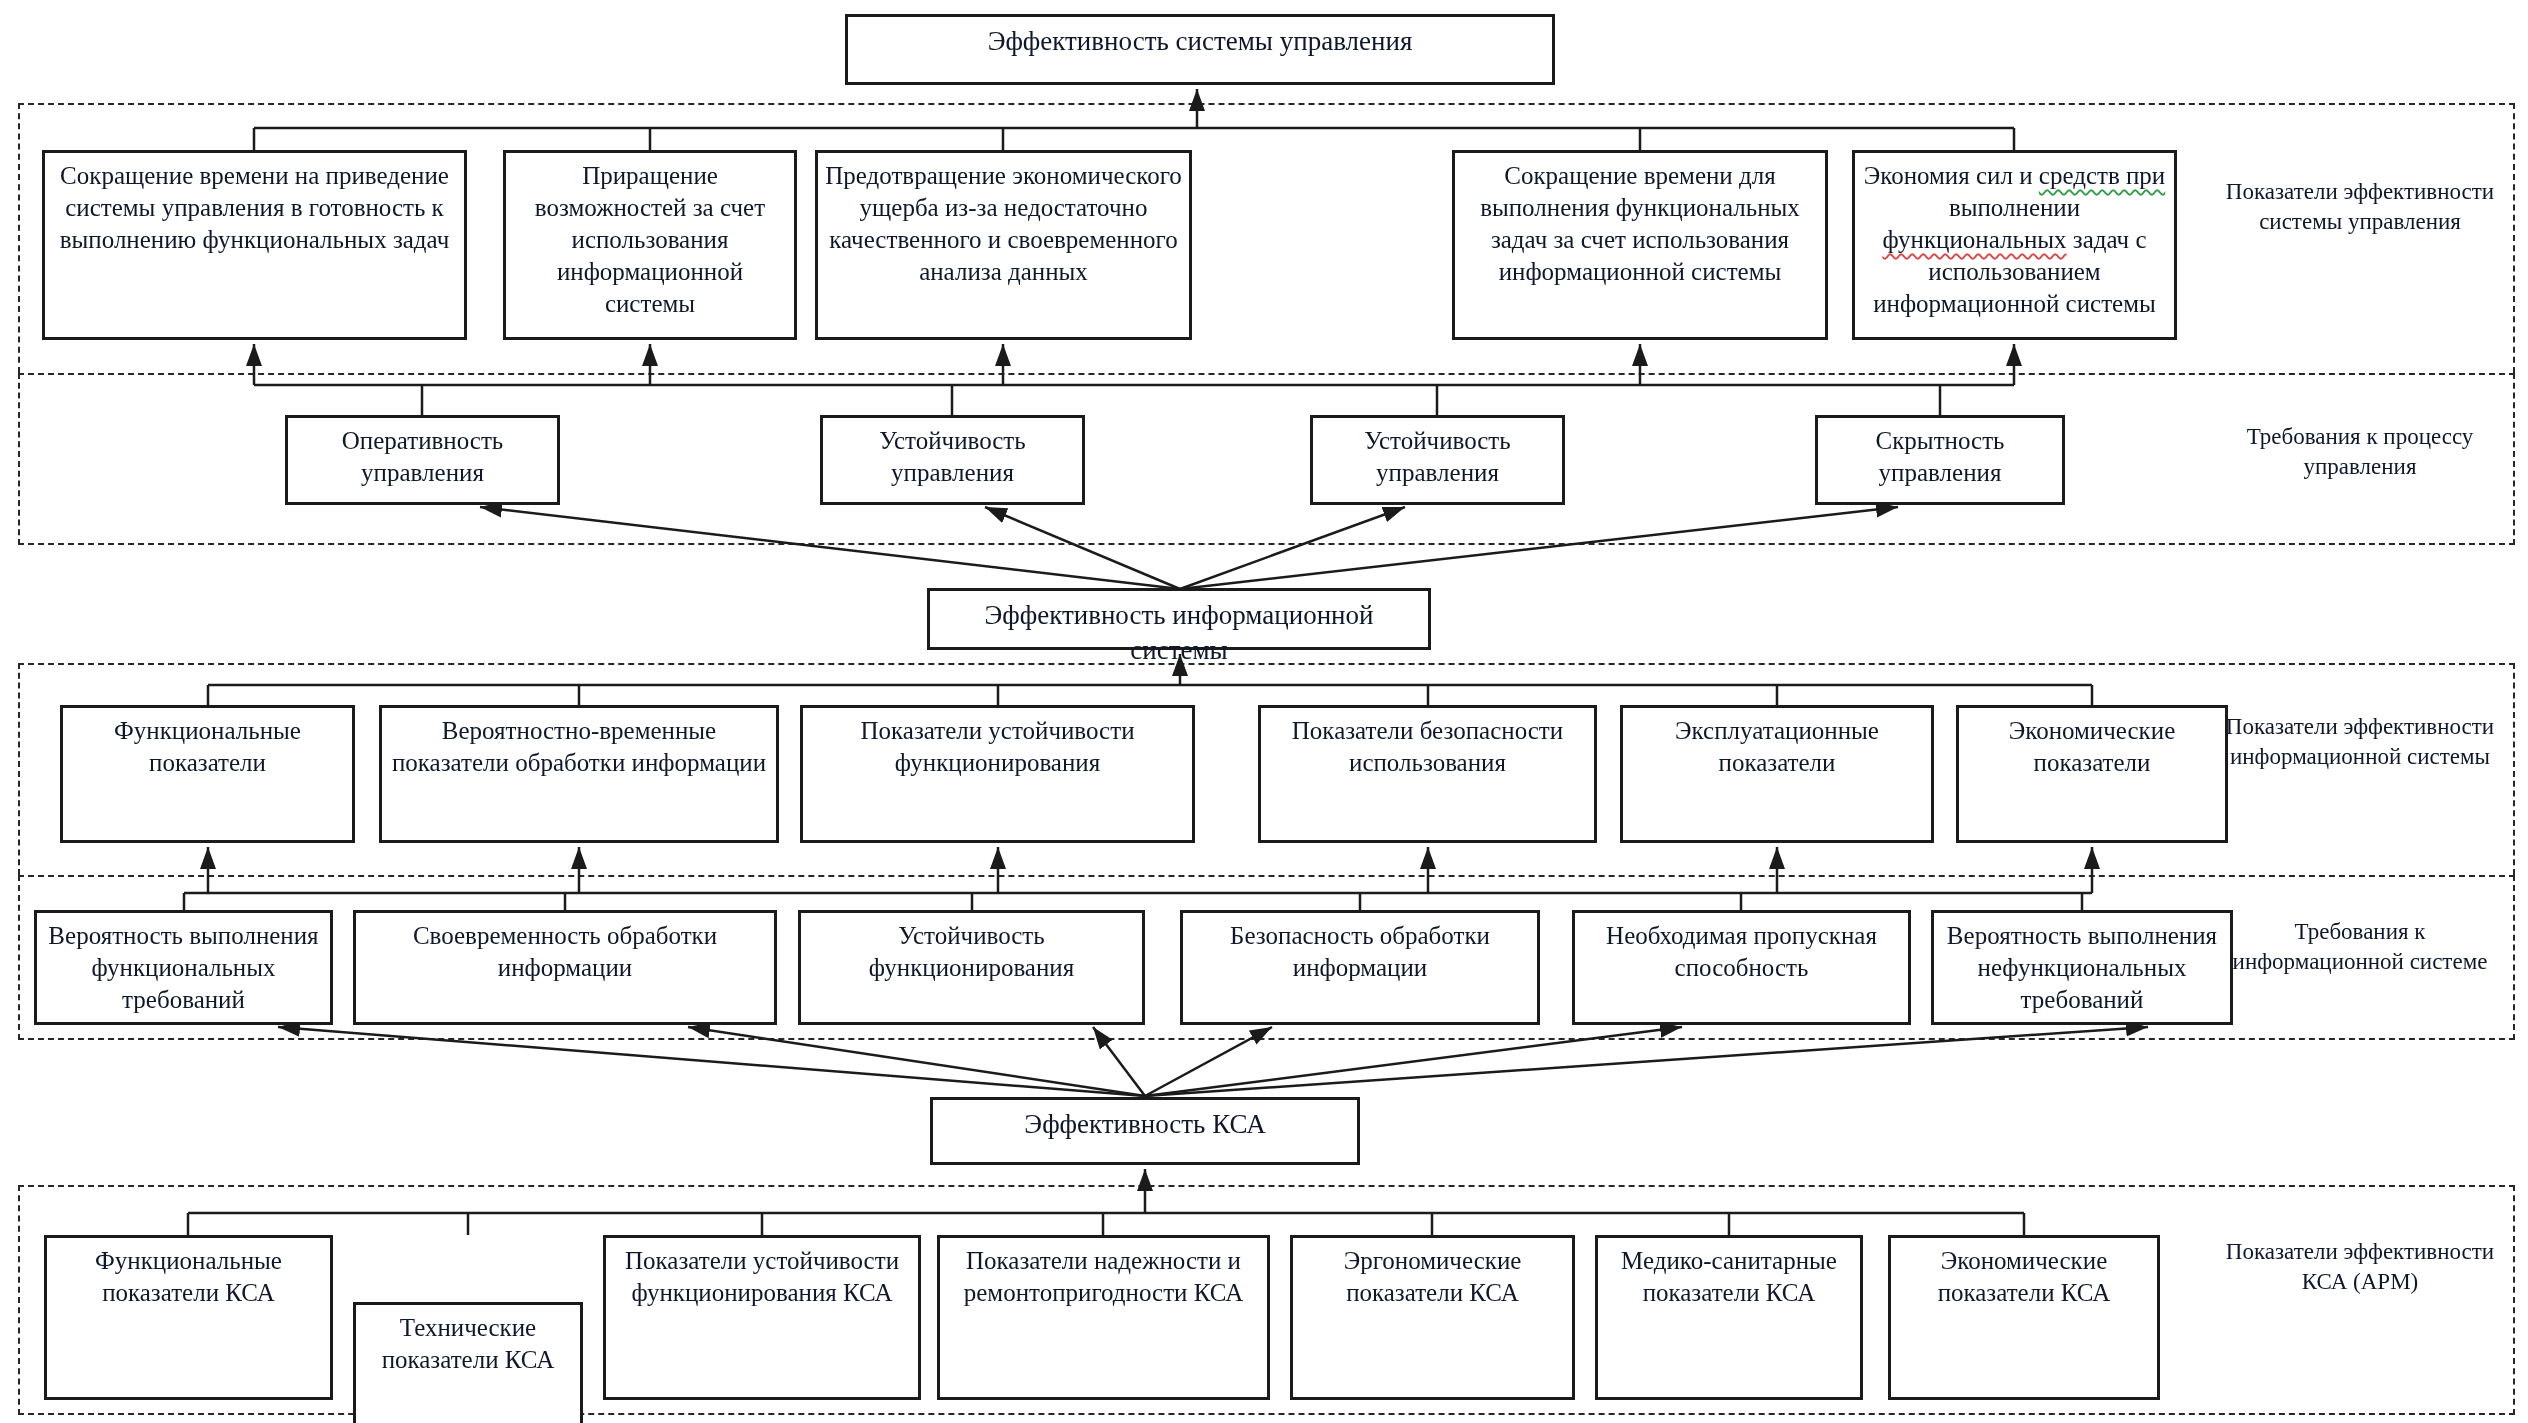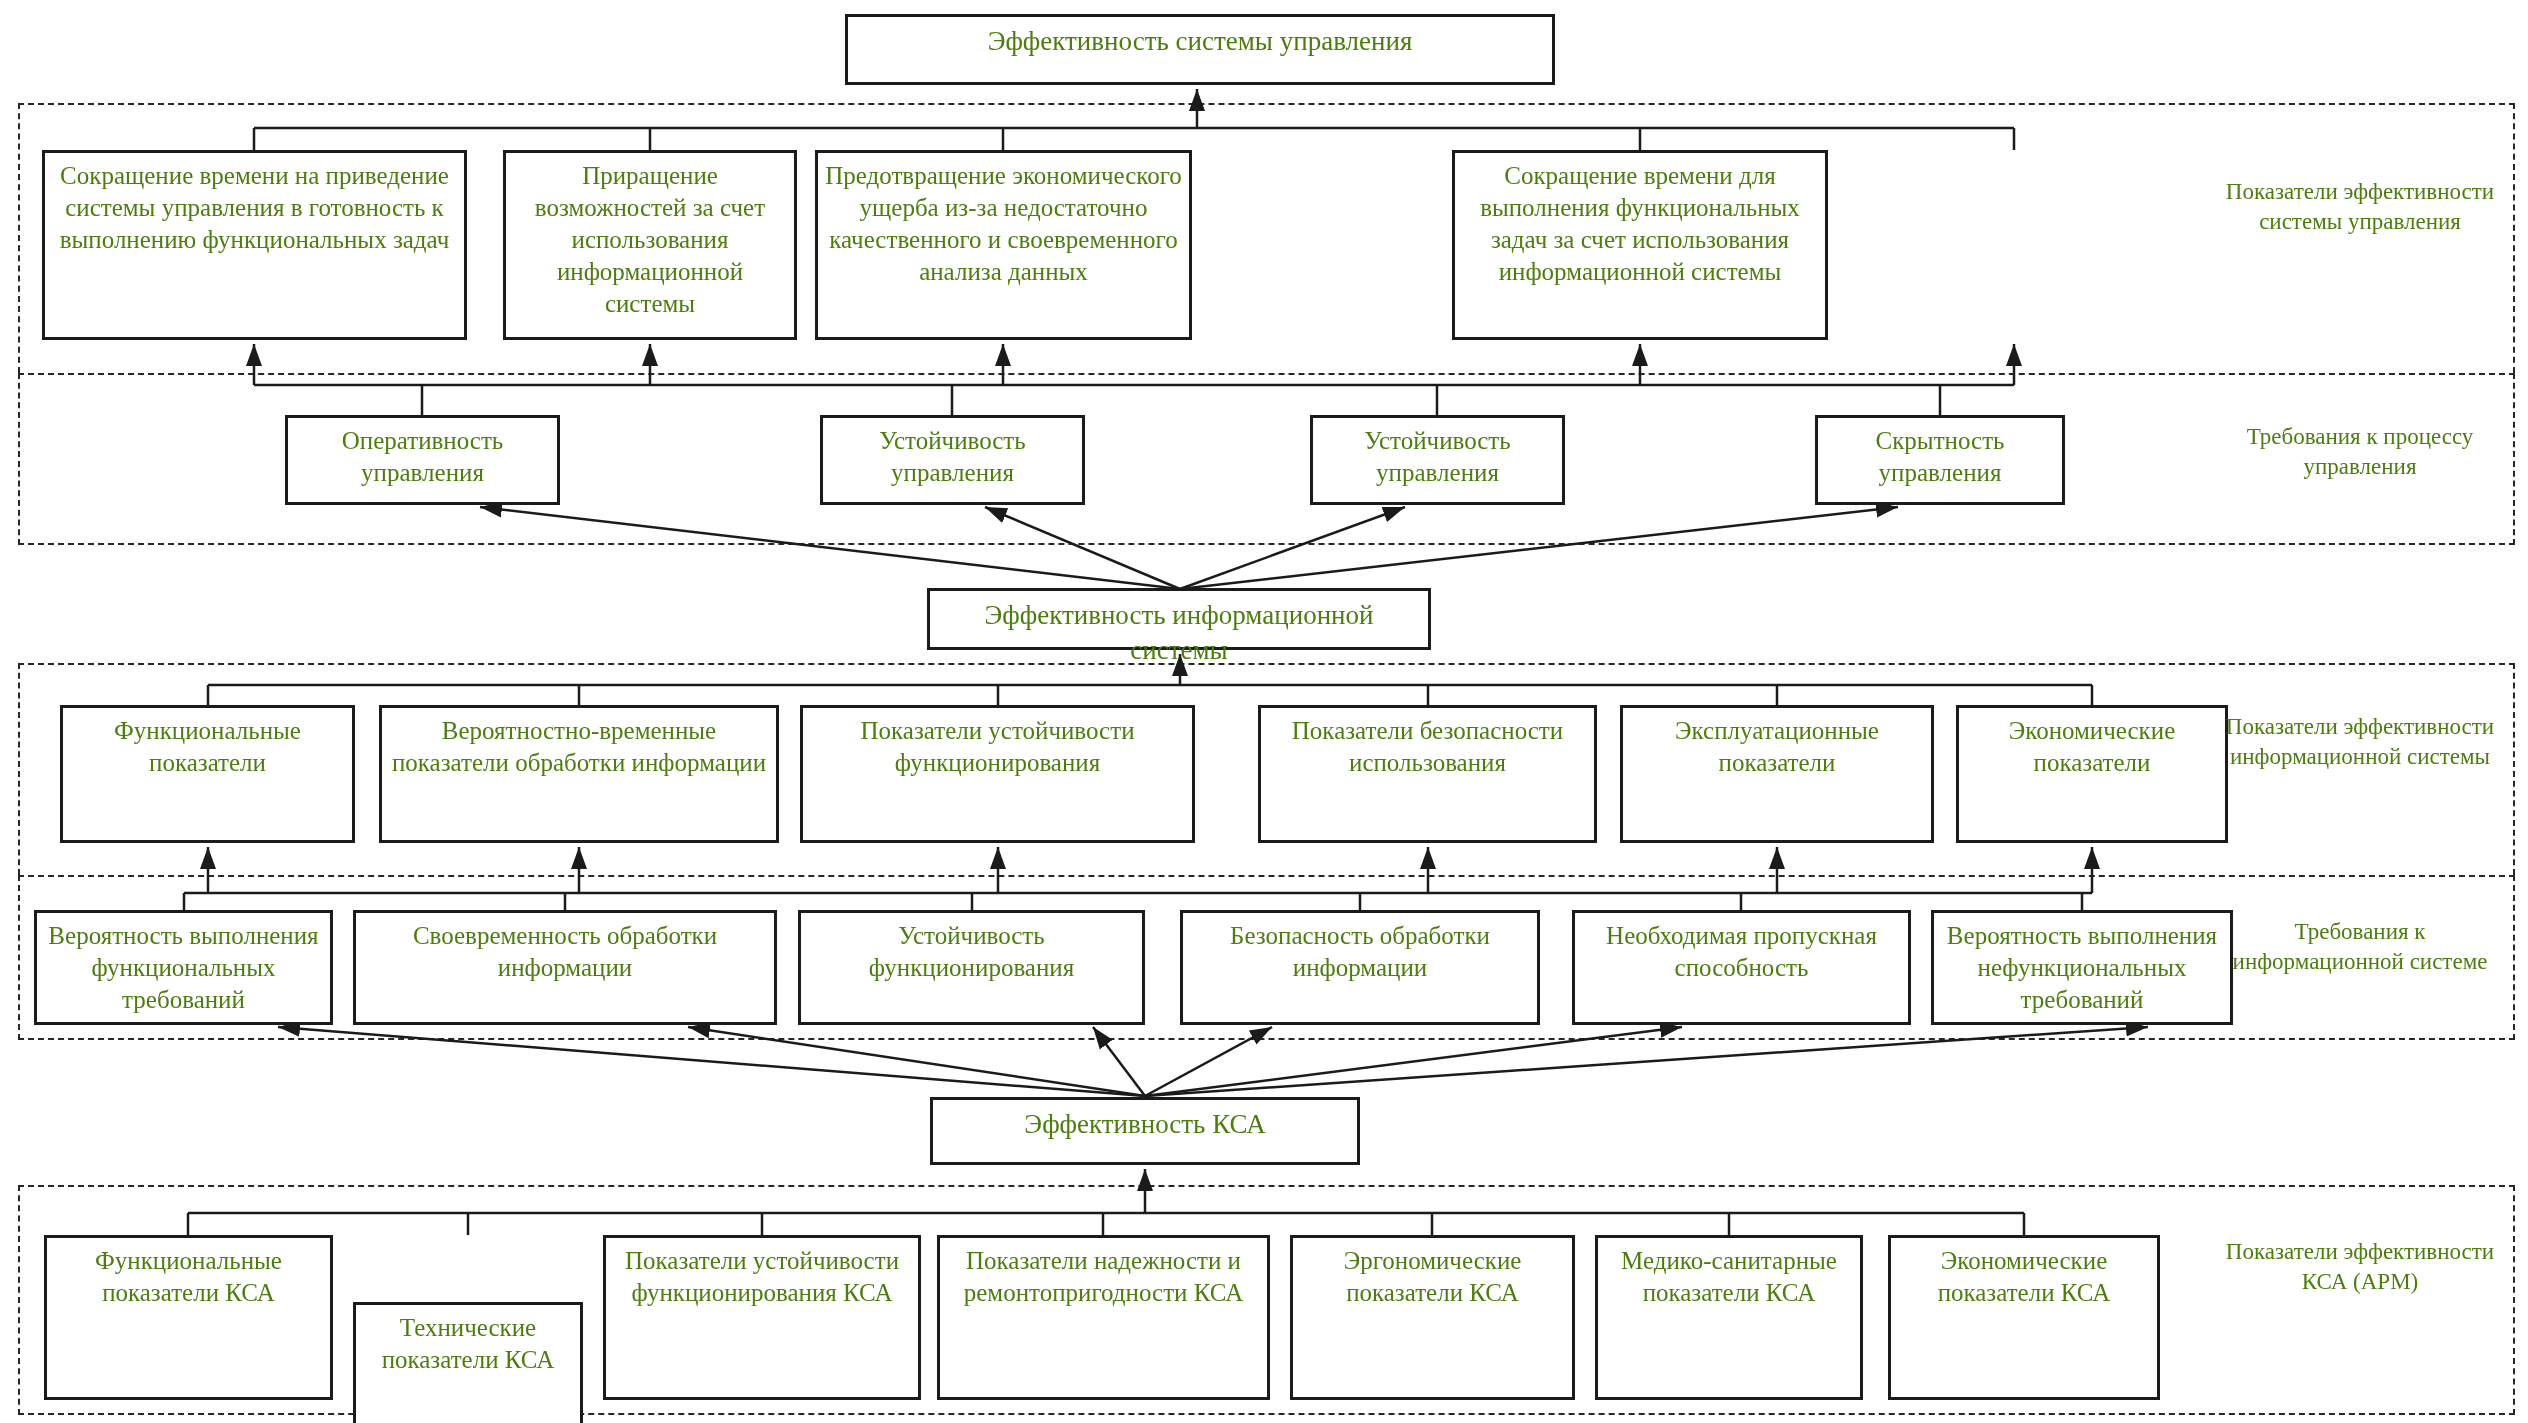--- a/index.html
+++ b/index.html
@@ -1,19 +1,19 @@
 <!DOCTYPE html>
 <html><head>
 <meta charset="utf-8">
 <title>Diagram</title>
 <style>
   html,body{margin:0;padding:0;background:#ffffff;}
   #stage{
     position:relative;width:2528px;height:1423px;background:#fff;
-    font-family:"Liberation Serif","DejaVu Serif",serif;color:#4d7c0f;
+    font-family:"Liberation Serif","DejaVu Serif",serif;color:#0f172a;
     overflow:hidden;
   }
   .frame{
     position:absolute;border:2px dashed #272727;box-sizing:border-box;
     background:transparent;z-index:0;
   }
   .frame.no-bottom{border-bottom:none;}
   svg.wires{position:absolute;left:0;top:0;z-index:1;}
   svg.wires line{stroke:#1b1b1b;stroke-width:2.5;}
   .box{
@@ -129,20 +129,23 @@
   </svg>
 
   <div class="box one-line" style="left:845px;top:14px;width:710px;height:71px;">Эффективность системы управления</div>
   <div class="box one-line" style="left:927px;top:588px;width:504px;height:62px;">Эффективность информационной системы</div>
   <div class="box one-line" style="left:930px;top:1097px;width:430px;height:68px;">Эффективность КСА</div>
 
   <div class="box" style="left:42px;top:150px;width:425px;height:190px;">Сокращение времени на приведение системы управления в готовность к выполнению функциональных задач</div>
   <div class="box" style="left:503px;top:150px;width:294px;height:190px;">Приращение возможностей за счет использования информационной системы</div>
   <div class="box" style="left:815px;top:150px;width:377px;height:190px;">Предотвращение экономического ущерба из-за недостаточно качественного и своевременного анализа данных</div>
   <div class="box" style="left:1452px;top:150px;width:376px;height:190px;">Сокращение времени для выполнения функциональных задач за счет использования информационной системы</div>
+  <div class="box" style="left:1852px;top:150px;width:325px;height:190px;">
+      <span><span>Экономия сил и </span><span class="sq-green">средств при</span><span> выполнении </span><span class="sq-red">функциональных</span><span> задач с использованием информационной системы</span></span>
+    </div>
 
   <div class="box" style="left:285px;top:415px;width:275px;height:90px;">Оперативность управления</div>
   <div class="box" style="left:820px;top:415px;width:265px;height:90px;">Устойчивость управления</div>
   <div class="box" style="left:1310px;top:415px;width:255px;height:90px;">Устойчивость управления</div>
   <div class="box" style="left:1815px;top:415px;width:250px;height:90px;">Скрытность управления</div>
 
   <div class="box" style="left:60px;top:705px;width:295px;height:138px;">Функциональные показатели</div>
   <div class="box" style="left:379px;top:705px;width:400px;height:138px;">Вероятностно-временные показатели обработки информации</div>
   <div class="box" style="left:800px;top:705px;width:395px;height:138px;">Показатели устойчивости функционирования</div>
   <div class="box" style="left:1258px;top:705px;width:339px;height:138px;">Показатели безопасности использования</div>

